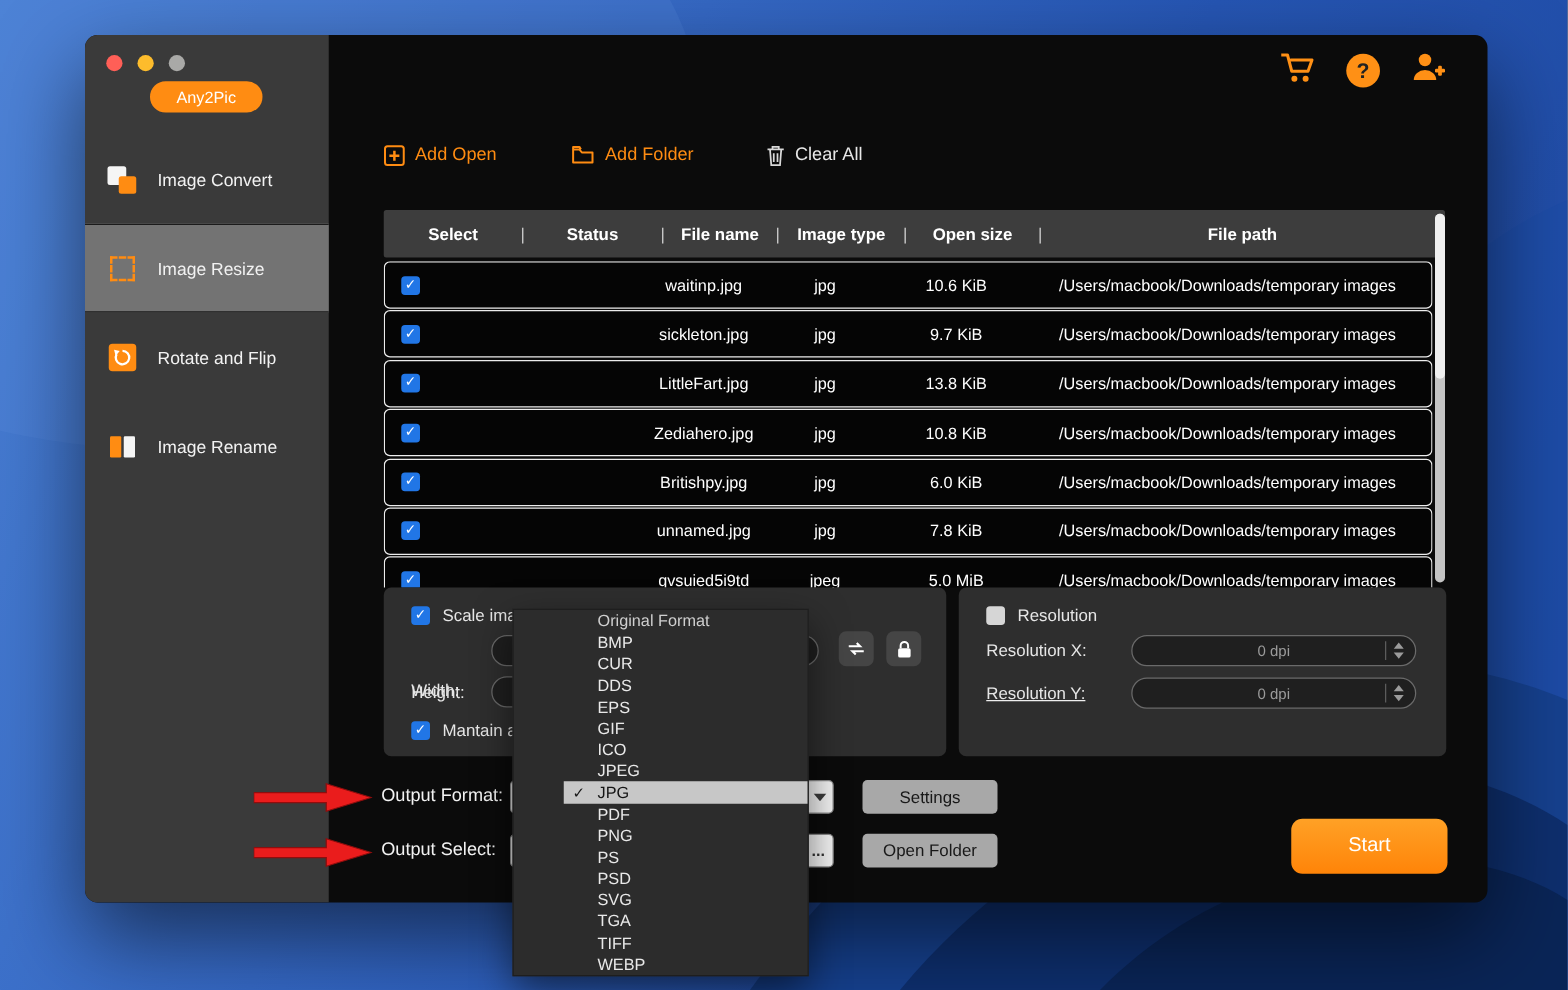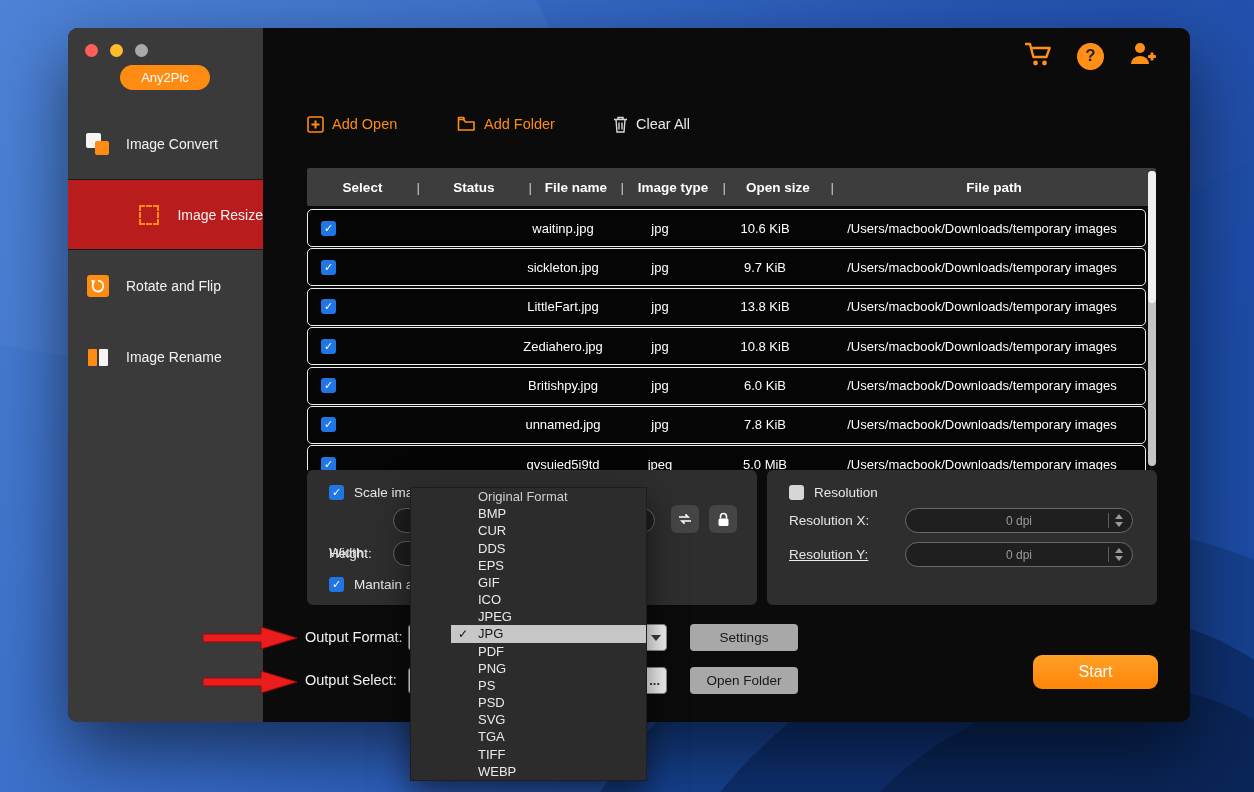--- a/index.html
+++ b/index.html
@@ -23,21 +23,21 @@
   .traffic { position:absolute; left:17px; top:16px; display:flex; gap:12px; }
   .dot { width:13px; height:13px; border-radius:50%; }
   .dot.red{background:#ff5f57}.dot.yellow{background:#fdbc2c}.dot.gray{background:#a9a9a7}
   .badge {
     position:absolute; left:52px; top:37px; width:90px; height:25px;
     background:#ff8c12; border-radius:13px; color:#fff; font-size:13px;
     display:flex; align-items:center; justify-content:center;
   }
   .nav { position:absolute; top:80px; left:0; right:0; }
   .nav-item { height:71px; display:flex; align-items:center; gap:14px; padding-left:16px; color:#f2f2f2; font-size:14px; cursor:default; }
-  .nav-item.active { background:#b91c1c; box-shadow: inset 0 1px 0 #1b1b1b, inset 0 -1px 0 #1b1b1b; justify-content: flex-end; }
+  .nav-item.active { background:#737373; box-shadow: inset 0 1px 0 #1b1b1b, inset 0 -1px 0 #1b1b1b; }
   .icon { position:relative; width:28px; height:28px; flex:0 0 28px; }
   .convert .sq-white{position:absolute;left:2px;top:3px;width:15px;height:15px;background:#f5f5f5;border-radius:2px}
   .convert .sq-orange{position:absolute;right:3px;bottom:3px;width:14px;height:14px;background:#ff8c12;border-radius:2px}
   .resize .dash{position:absolute;inset:4px;border:2px dashed #ff8c12}
   .rotate .sq-orange{position:absolute;inset:3px;background:#ff8c12;border-radius:3px}
   .rotate svg{position:absolute;inset:5px}
   .rename .bar1{position:absolute;left:4px;top:6px;width:9px;height:17px;background:#ff8c12;border-radius:1px}
   .rename .bar2{position:absolute;left:15px;top:6px;width:9px;height:17px;background:#f5f5f5;border-radius:1px}
 
   
@@ -87,21 +87,21 @@
   .fmt-label{top:596px}.fld-label{top:639px}
   .white-field { position:absolute; left:340px; width:259px; height:27px; background:#f2f2f2; border:1px solid #8a8a8a; border-radius:4px; }
   .fmt-select{top:596px}.fld-field{top:639px}
   .chev-zone { position:absolute; right:0; top:0; bottom:0; width:22px; border-left:1px solid #b5b5b5;
                display:flex; align-items:center; justify-content:center; }
   .chev-down { width:0; height:0; border-left:5px solid transparent; border-right:5px solid transparent; border-top:6px solid #3c3c3c; }
   .dots { position:absolute; right:6px; top:0; bottom:0; display:flex; align-items:center; color:#333; font-size:13px; font-weight:bold; }
   .graybtn { position:absolute; left:622px; width:108px; height:27px; background:#a8a8a8; border:none; border-radius:4px;
              color:#181818; font-size:13.5px; font-family:inherit; display:flex; align-items:center; justify-content:center; }
   .settings-btn{top:596px}.openfolder-btn{top:639px}
-  .start-btn { position:absolute; left:965px; top:627px; width:125px; height:34px; border:none; border-radius:9px;
+  .start-btn { position:absolute; left:965px; top:627px; width:125px; height:44px; border:none; border-radius:9px;
                background:linear-gradient(#ffa126,#ff8408); color:#fff; font-size:16px; font-family:inherit;
                display:flex; align-items:center; justify-content:center; }
 
   
   .dropdown { position:absolute; left:410px; top:487px; width:237px; height:294px; background:#2c2c2c;
               border:1px solid #1e1e1e; box-shadow:0 12px 30px rgba(0,0,0,.55); z-index:40;
               display:flex; flex-direction:column; }
   .dd-item { flex:1; display:flex; align-items:center; padding-left:27px; color:#e9e9e9; font-size:13px; position:relative;margin-left:40px; }
   .dd-item.muted{color:#cfcfcf}
   .dd-item.selected { background:#c7c7c7; color:#151515; }

